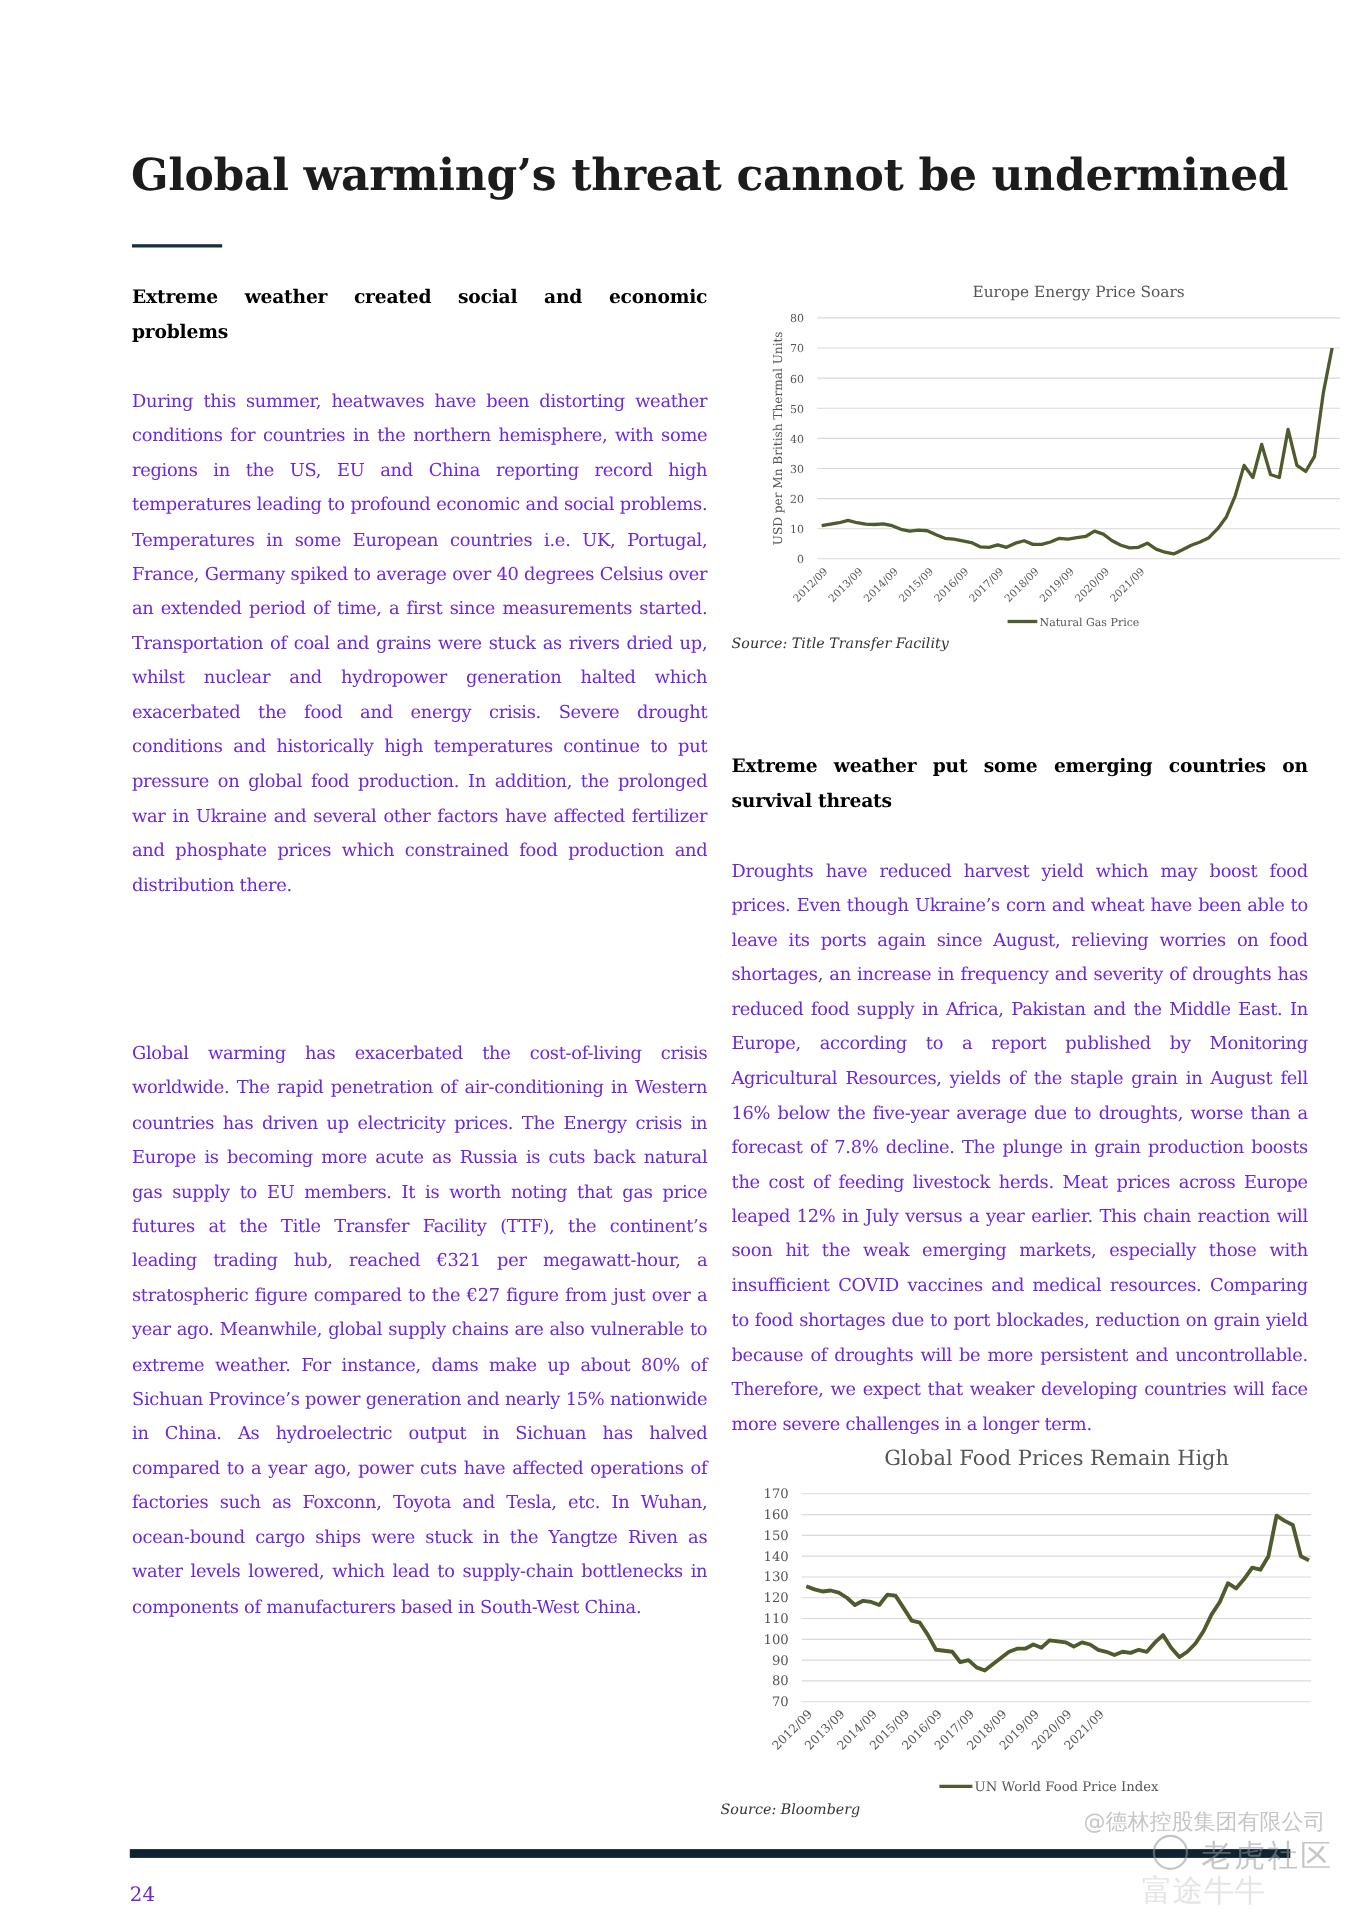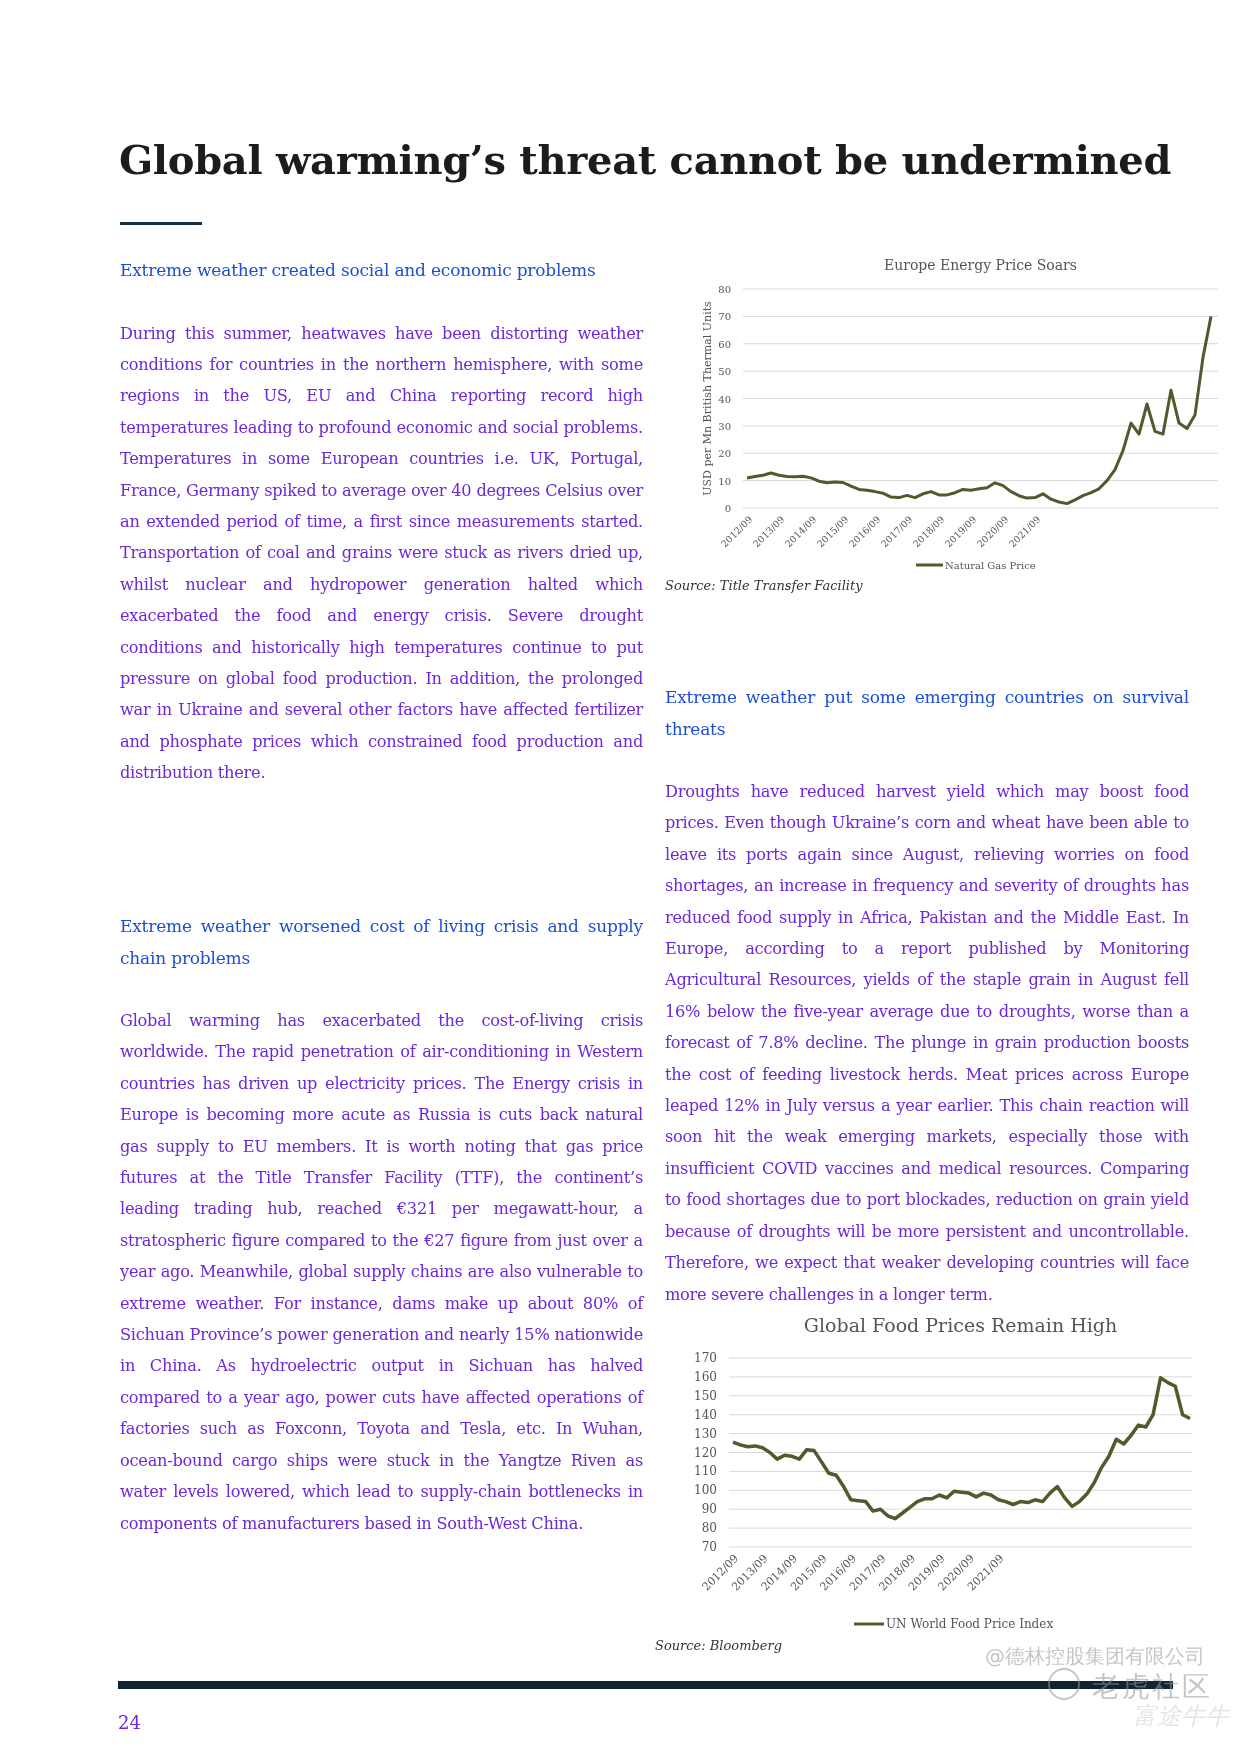--- a/index.html
+++ b/index.html
@@ -5,48 +5,47 @@
   html, body { margin: 0; padding: 0; background: #ffffff; }
   body { width: 1241px; height: 1754px; position: relative; overflow: hidden;
          font-family: "DejaVu Serif", "Liberation Serif", serif; color: #222; }
   .page-title { position: absolute; left: 119px; top: 136px; margin: 0;
                 font-family: "DejaVu Serif", serif; font-weight: bold; font-size: 40px;
                 letter-spacing: -0.3px; color: #1c1c1c; white-space: nowrap; }
   .title-rule { position: absolute; left: 120px; top: 222px; width: 82px; height: 3px; background: #163040; }
   .col { position: absolute; width: 523px; }
   .col-left { left: 120px; }
   .col-right { left: 665px; width: 524px; }
-  .h2 { font-family: "DejaVu Serif", serif; font-weight: normal; font-size: 17px; line-height: 31.5px;
-        margin: 0; text-align: justify; color: #1d4ed8; letter-spacing: -0.2px; }
+  .h2 { font-family: "DejaVu Serif", serif; font-weight: bold; font-size: 17px; line-height: 31.5px;
+        margin: 0; text-align: justify; color: #000000; letter-spacing: -0.2px; }
   .p { font-family: "DejaVu Serif", serif; font-size: 16.2px; line-height: 31.4px; margin: 0;
        text-align: justify; color: #6d28d9; letter-spacing: -0.25px; }
   .src { position: absolute; font-family: "DejaVu Serif", serif; font-size: 13px; color: #333; white-space: nowrap; font-style: italic; }
   .chart { position: absolute; margin-left: 36px; }
   .chart svg { display: block; overflow: visible; }
   .chart text { font-family: "DejaVu Serif", serif; fill: #555; }
   .footer-bar { position: absolute; left: 118px; top: 1681px; width: 1055px; height: 8px; background: #0f2432; }
   .page-num { position: absolute; left: 118px; top: 1712px; font-size: 18px; color: #6d28d9; font-family: "DejaVu Serif", serif; }
   .watermark { position: absolute; color: rgba(150,150,150,0.55); font-family: "DejaVu Sans", sans-serif; white-space: nowrap; }
   .wm1 { left: 1092px; top: 1668px; font-size: 28px; letter-spacing: 2px; }
-  .wm2 { left: 1133px; top: 1700px; font-size: 24px; color: rgba(180,180,180,0.35); font-style: italic; }
+  .wm2 { left: 1038px; top: 1700px; font-size: 28px; color: rgba(180,180,180,0.35); }
   .wm3 { left: 985px; top: 1643px; font-size: 20px; }
   .wm-icon { position: absolute; left: 1048px; top: 1668px; width: 28px; height: 28px; border: 2px solid rgba(150,150,150,0.55); border-radius: 50%; }
 </style>
 </head>
 <body>
 
 <h1 class="page-title">Global warming’s threat cannot be undermined</h1>
 <div class="title-rule"></div>
 
 <div class="col col-left" style="top:255px;">
   <h2 class="h2">Extreme weather created social and economic problems</h2>
   <p class="p" style="margin-top:31px;">During this summer, heatwaves have been distorting weather conditions for countries in the northern hemisphere, with some regions in the US, EU and China reporting record high temperatures leading to profound economic and social problems. Temperatures in some European countries i.e. UK, Portugal, France, Germany spiked to average over 40 degrees Celsius over an extended period of time, a first since measurements started. Transportation of coal and grains were stuck as rivers dried up, whilst nuclear and hydropower generation halted which exacerbated the food and energy crisis. Severe drought conditions and historically high temperatures continue to put pressure on global food production. In addition, the prolonged war in Ukraine and several other factors have affected fertilizer and phosphate prices which constrained food production and distribution there.</p>
 </div>
 <div class="col col-left" style="top:911px;">
-  <h2 class="h2">Extreme weather worsened cost of living crisis and supply chain problems</h2>
   <p class="p" style="margin-top:31px;">Global warming has exacerbated the cost-of-living crisis worldwide. The rapid penetration of air-conditioning in Western countries has driven up electricity prices. The Energy crisis in Europe is becoming more acute as Russia is cuts back natural gas supply to EU members. It is worth noting that gas price futures at the Title Transfer Facility (TTF), the continent’s leading trading hub, reached €321 per megawatt-hour, a stratospheric figure compared to the €27 figure from just over a year ago. Meanwhile, global supply chains are also vulnerable to extreme weather. For instance, dams make up about 80% of Sichuan Province’s power generation and nearly 15% nationwide in China. As hydroelectric output in Sichuan has halved compared to a year ago, power cuts have affected operations of factories such as Foxconn, Toyota and Tesla, etc. In Wuhan, ocean-bound cargo ships were stuck in the Yangtze Riven as water levels lowered, which lead to supply-chain bottlenecks in components of manufacturers based in South-West China.</p>
 </div>
 
 <div class="chart" style="left:655px; top:250px;">
   <svg id="chart1" width="540" height="330">
       <text x="289.5" y="20" text-anchor="middle" font-size="14" fill="#555">Europe Energy Price Soars</text>
       <line x1="52" x2="527" y1="258" y2="258" stroke="#d9d9d9" stroke-width="1"></line>
       <text x="40" y="262" text-anchor="end" font-size="10" fill="#595959">0</text>
       <line x1="52" x2="527" y1="230.625" y2="230.625" stroke="#d9d9d9" stroke-width="1"></line>
       <text x="40" y="234.625" text-anchor="end" font-size="10" fill="#595959">10</text>

